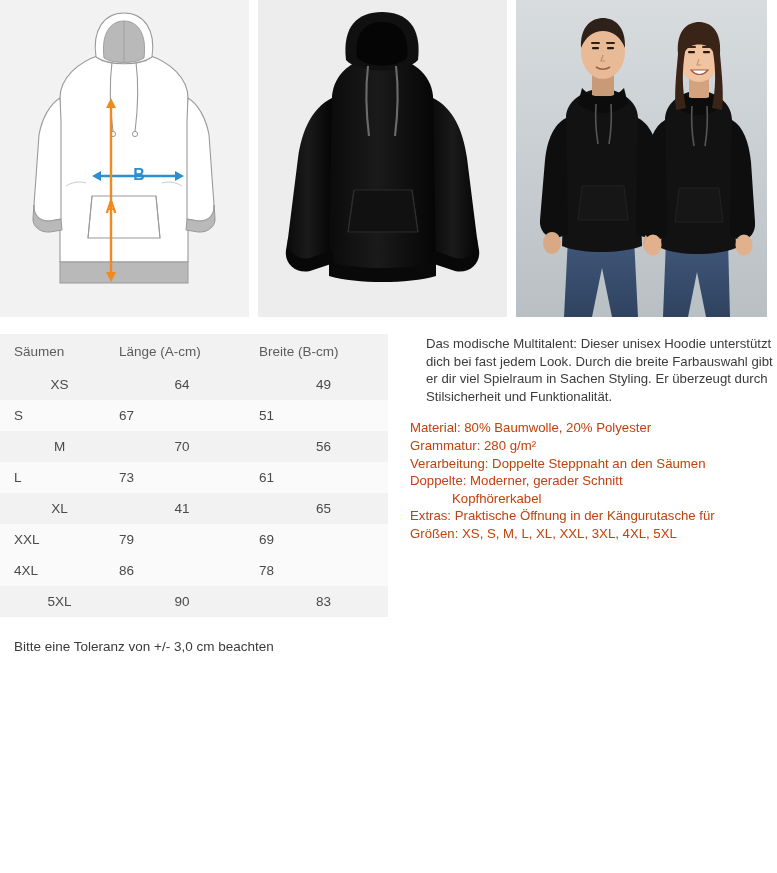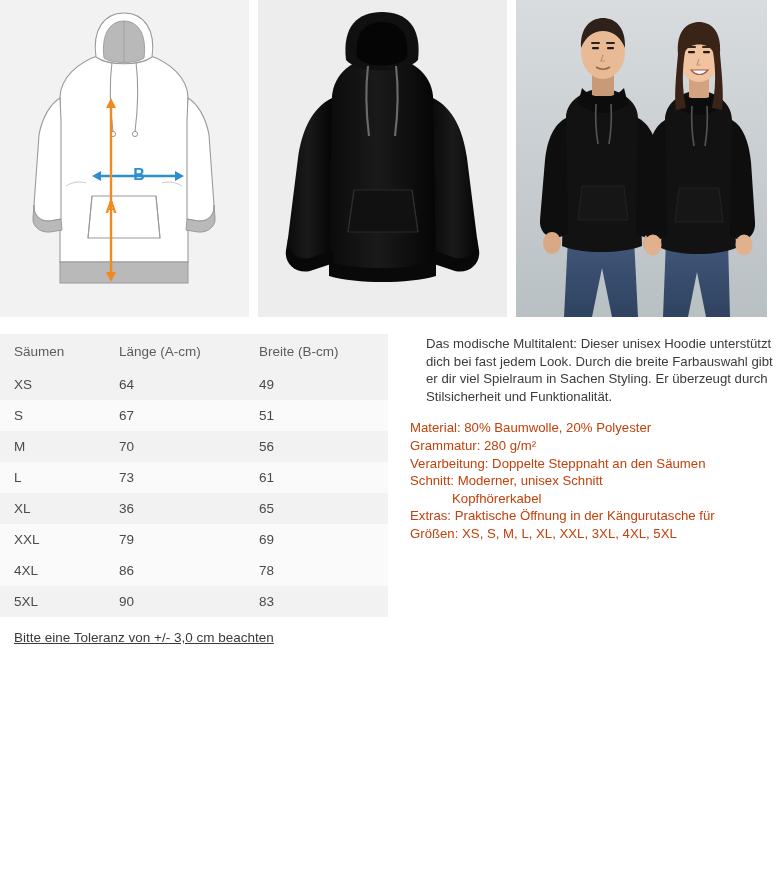--- a/index.html
+++ b/index.html
@@ -71,29 +71,28 @@
     font-size: 13.5px;
   }
   table.size-table td {
     padding: 8px 0 8px 14px;
     color: #4a4a4a;
     font-size: 13.5px;
   }
   table.size-table th.c0, table.size-table td.c0 { width: 105px; }
   table.size-table th.c1, table.size-table td.c1 { width: 140px; }
   table.size-table th.c2, table.size-table td.c2 { width: 143px; }
-  table.size-table tr.odd td { background: #f2f2f2; }
+  table.size-table tr.odd td { background: #f2f2f2; text-align: center; }
   table.size-table tr.even td { background: #fafafa; }
 
   .tolerance {
-    margin-top: 13px;
+    margin-top: 22px;
     padding-left: 14px;
     font-size: 13.5px;
     color: #3b3b3b;
-    text-decoration: underline;
   }
 
   .desc-para {
     font-size: 13.2px;
     line-height: 17.6px;
     color: #3b3b3b;
     margin: 0 0 14px 16px;
   }
   .spec-line {
     font-size: 13.2px;
@@ -306,21 +305,21 @@
           <td class="c1">70</td>
           <td class="c2">56</td>
         </tr>
         <tr class="even">
           <td class="c0">L</td>
           <td class="c1">73</td>
           <td class="c2">61</td>
         </tr>
         <tr class="odd">
           <td class="c0">XL</td>
-          <td class="c1">36</td>
+          <td class="c1">41</td>
           <td class="c2">65</td>
         </tr>
         <tr class="even">
           <td class="c0">XXL</td>
           <td class="c1">79</td>
           <td class="c2">69</td>
         </tr>
         <tr class="even">
           <td class="c0">4XL</td>
           <td class="c1">86</td>
@@ -334,18 +333,18 @@
       </tbody>
     </table>
     <div class="tolerance">Bitte eine Toleranz von +/- 3,0 cm beachten</div>
   </div>
 
   <div class="desc-col">
     <p class="desc-para">Das modische Multitalent: Dieser unisex Hoodie unterstützt dich bei fast jedem Look. Durch die breite Farbauswahl gibt er dir viel Spielraum in Sachen Styling. Er überzeugt durch Stilsicherheit und Funktionalität.</p>
     <div class="spec-line">Material: 80% Baumwolle, 20% Polyester</div>
     <div class="spec-line">Grammatur: 280 g/m²</div>
     <div class="spec-line">Verarbeitung: Doppelte Steppnaht an den Säumen</div>
-    <div class="spec-line">Schnitt: Moderner, unisex Schnitt</div>
+    <div class="spec-line">Doppelte: Moderner, gerader Schnitt</div>
     <div class="spec-line spec-indent">Kopfhörerkabel</div>
     <div class="spec-line">Extras: Praktische Öffnung in der Kängurutasche für</div>
     <div class="spec-line">Größen: XS, S, M, L, XL, XXL, 3XL, 4XL, 5XL</div>
   </div>
 </div>
 
 </body></html>

